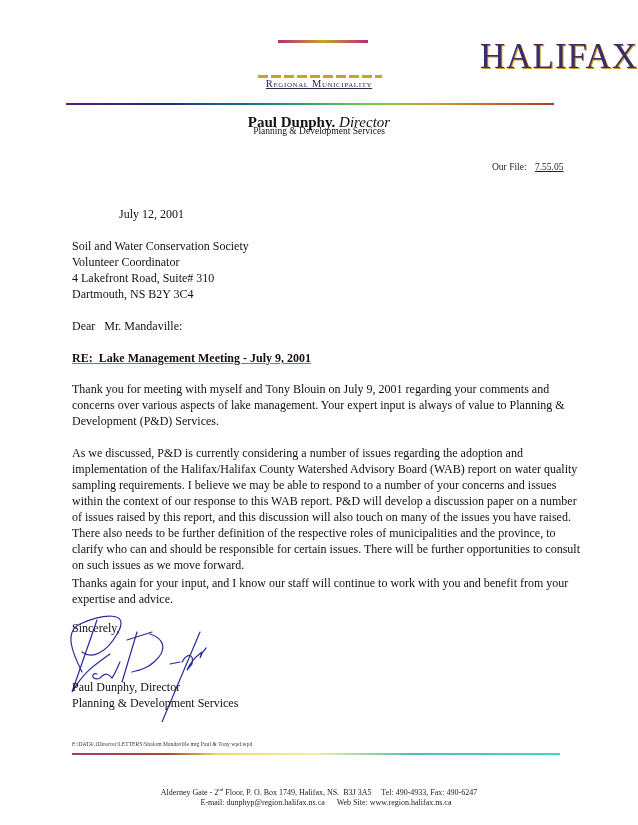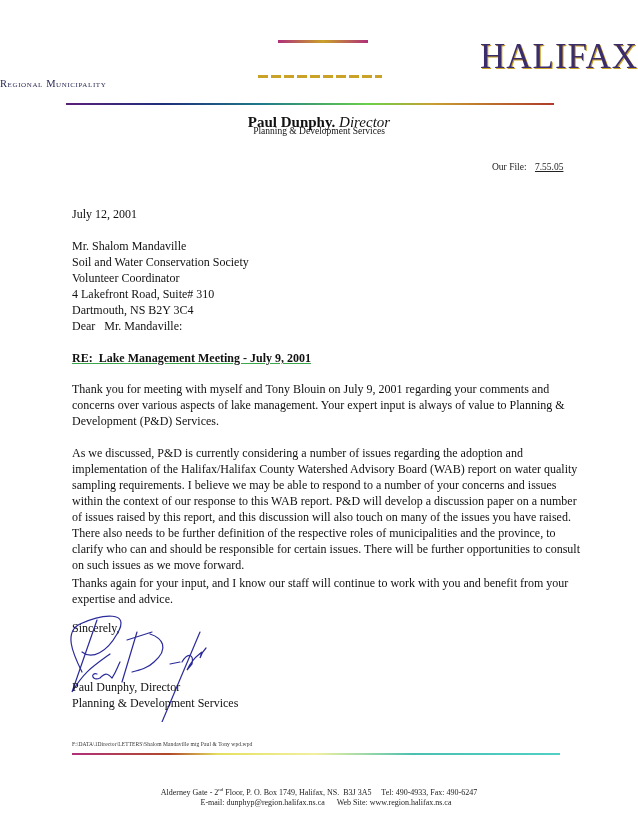--- a/index.html
+++ b/index.html
@@ -6,22 +6,22 @@
   body { width:638px; height:825px; position:relative; overflow:hidden;
          font-family:"Liberation Serif", "DejaVu Serif", serif; color:#1a1a2e; }
   .abs { position:absolute; }
   .logo-word { left:0; width:638px; top:38px; text-align:right; font-family:"Liberation Serif", serif;
                font-size:35px; letter-spacing:1px; color:#3b2c6b; font-weight:normal; line-height:38px;
                text-shadow: 1px 1px 0 #c9a227; }
   .logo-bar { left:278px; top:40px; width:90px; height:3px;
               background:linear-gradient(90deg,#b0307a,#c9a227,#b0307a); }
   .logo-wave { left:258px; top:75px; width:124px; height:3px;
                background:repeating-linear-gradient(90deg,#c9a227 0 10px,#ffffff 10px 13px); }
-  .logo-sub { left:0; width:638px; top:78px; font-size:10.5px; letter-spacing:0.6px;
-              color:#2a2a55; font-variant:small-caps; }
+  .logo-sub { left:0; width:638px; top:78px; text-align:center; font-size:10.5px; letter-spacing:0.6px;
+              color:#2a2a55; font-variant:small-caps;text-decoration:underline; }
   .top-rule { left:66px; top:103px; width:488px; height:2px;
               background:linear-gradient(90deg,#5a1f7a 0%,#1f2f7a 20%,#1e7a8a 40%,#6ad04a 62%,#c8a030 75%,#b03a2a 100%); }
   .hdr-name { left:0; width:638px; top:114px; text-align:center; font-size:15px; color:#111; }
   .hdr-name b { font-weight:bold; }
   .hdr-dept { left:0; width:638px; top:126px; text-align:center; font-size:9.5px; color:#111; }
   .file-ref { left:492px; top:162px; font-size:9.5px; color:#222; }
   .body-text { left:72px; width:510px; font-size:12px; line-height:16px; color:#111; }
   .re-line { font-weight:bold; text-decoration:underline; text-decoration-color:#3aa84a; }
   .sig-svg { left:62px; top:612px; }
   .path-text { left:72px; top:741px; font-size:5.5px; color:#333; letter-spacing:0.1px; }
@@ -43,24 +43,23 @@
   <b>Paul Dunphy.</b>
   <i>Director</i>
 </div>
 <div class="abs hdr-dept">Planning &amp; Development Services</div>
 
 <div class="abs file-ref">
   <span>Our File:</span>
   <span style="margin-left:6px;text-decoration:underline;">7.55.05</span>
 </div>
 
-<div class="abs body-text" style="top:206px;">July 12, 2001</div>
+<div class="abs body-text" style="top:206px;margin-left:47px;">July 12, 2001</div>
 
 <div class="abs body-text" style="top:238px;">
-  <div>Mr. Shalom Mandaville</div>
   <div>Soil and Water Conservation Society</div>
   <div>Volunteer Coordinator</div>
   <div>4 Lakefront Road, Suite# 310</div>
   <div>Dartmouth, NS B2Y 3C4</div>
 </div>
 
 <div class="abs body-text" style="top:318px; white-space:pre;">Dear   Mr. Mandaville:</div>
 
 <div class="abs body-text re-line" style="top:350px; white-space:pre;">RE:  Lake Management Meeting - July 9, 2001</div>
 

